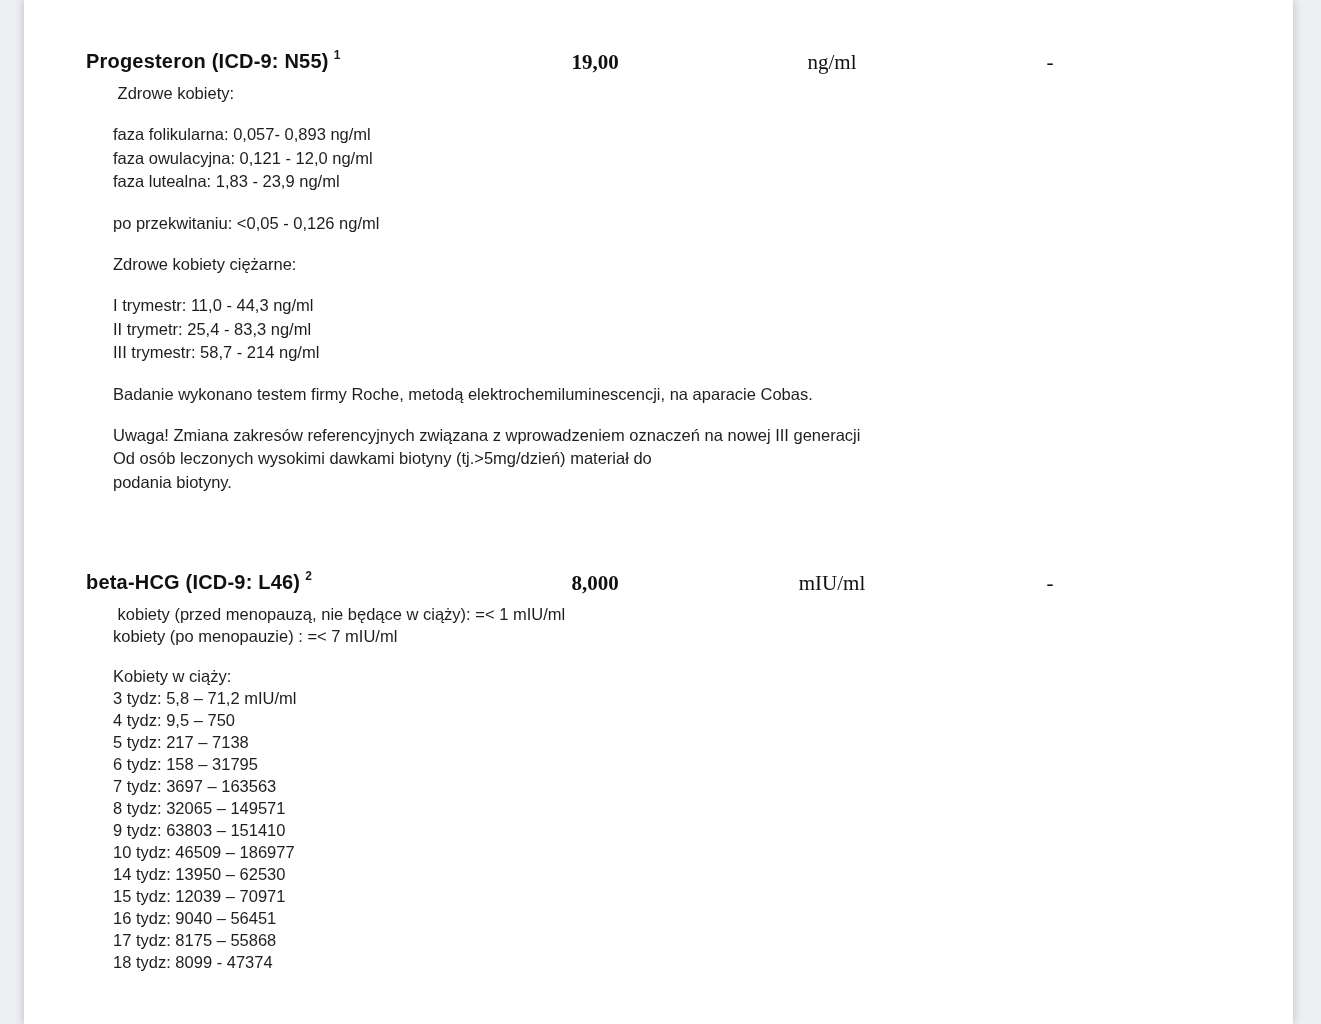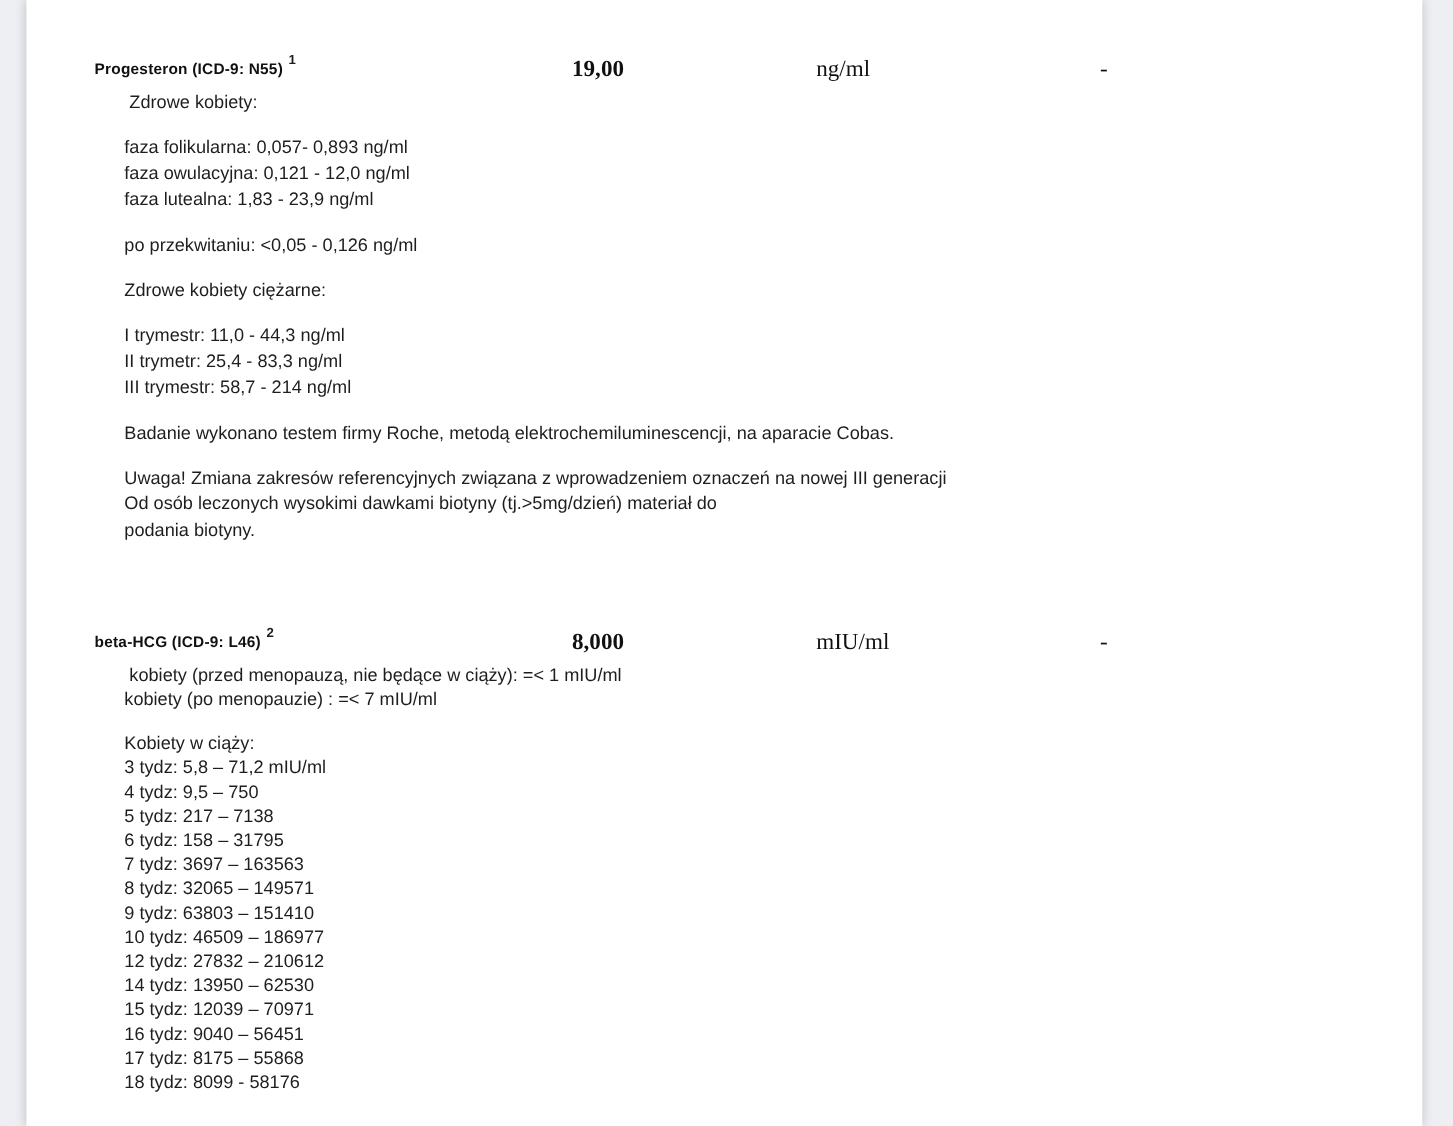--- a/index.html
+++ b/index.html
@@ -35,37 +35,38 @@
   }
   .test-1 { top: 50px; }
   .test-2 { top: 571px; }
 
   .test-header {
     position: relative;
     height: 26px;
   }
   .test-name {
     font-weight: bold;
-    font-size: 14px;
+    font-size: 20px;
     color: #101010;
     letter-spacing: 0.2px;
   }
   .test-footnote {
     font-size: 12px;
     font-weight: bold;
     vertical-align: super;
     position: relative;
     top: -3px;
     margin-left: 5px;
   }
   .test-value,
   .test-unit,
   .test-flag {
     position: absolute;
     top: 0;
+    text-align: center;
     font-family: "Liberation Serif", serif;
     font-size: 21px;
     color: #101010;
   }
   .test-value { left: 434px; width: 150px; font-weight: bold; }
   .test-unit  { left: 656px; width: 180px; font-family: Liberation Serif, serif; }
   .test-flag  { left: 914px; width: 100px; }
 
   .test-refs {
     margin-top: 6px;
@@ -131,23 +132,22 @@
           <div class="ref-line blank"></div>
           <div class="ref-line">Kobiety w ciąży:</div>
           <div class="ref-line">3 tydz: 5,8 – 71,2 mIU/ml</div>
           <div class="ref-line">4 tydz: 9,5 – 750</div>
           <div class="ref-line">5 tydz: 217 – 7138</div>
           <div class="ref-line">6 tydz: 158 – 31795</div>
           <div class="ref-line">7 tydz: 3697 – 163563</div>
           <div class="ref-line">8 tydz: 32065 – 149571</div>
           <div class="ref-line">9 tydz: 63803 – 151410</div>
           <div class="ref-line">10 tydz: 46509 – 186977</div>
-          <div class="ref-line">12 tydz: 27832 – 210612</div>
           <div class="ref-line">14 tydz: 13950 – 62530</div>
           <div class="ref-line">15 tydz: 12039 – 70971</div>
           <div class="ref-line">16 tydz: 9040 – 56451</div>
           <div class="ref-line">17 tydz: 8175 – 55868</div>
-          <div class="ref-line">18 tydz: 8099 - 58176</div>
+          <div class="ref-line">18 tydz: 8099 - 47374</div>
         </div>
     </section>
 
   </div>
 </div>
 
 </body></html>

